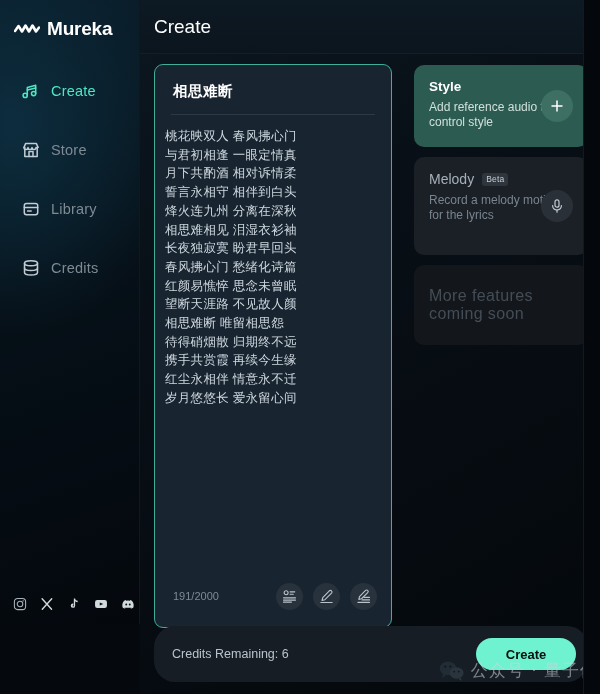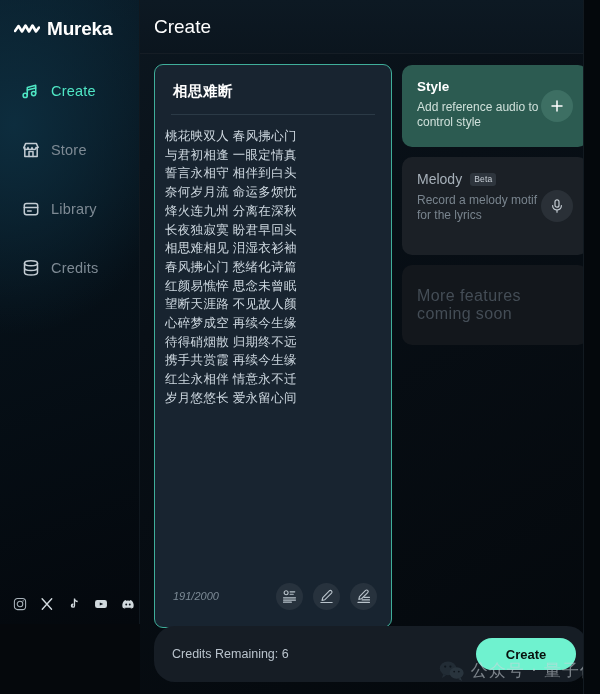--- a/index.html
+++ b/index.html
@@ -75,21 +75,21 @@
     padding-left: 14px;
     border-bottom: 1px solid #151d25;
     background: linear-gradient(180deg, #0d1923 0%, #0b151e 100%);
   }
   #page-title { font-size: 19px; color: #ffffff; font-weight: normal; }
 
   #content {
     flex: 1 1 auto;
     position: relative;
     display: flex;
-    gap: 0;
+    gap: 12px;
     padding: 10px 12px 0 12px;
     min-height: 0;
   }
 
   
   #lyrics-card {
     position: relative;
     width: 238px; flex: 0 0 238px;
     margin-left: 2px;
     height: 564px;
@@ -115,21 +115,20 @@
     line-height: 18.7px;
     color: #ced8e0;
     white-space: pre;
     letter-spacing: 0.3px;
   }
   #lyrics-footer {
     flex: 0 0 54px;
     display: flex; align-items: center;
     padding: 0 14px 8px 18px;
     gap: 10px;
-    font-style: italic;
   }
   #char-count { font-size: 11px; color: #7d8b96; flex: 1 1 auto; }
   .round-btn {
     width: 27px; height: 27px; border-radius: 50%;
     background: #27323d;
     display: flex; align-items: center; justify-content: center;
     cursor: pointer; flex: 0 0 27px;
   }
   .round-btn svg { width: 15px; height: 15px; display: block; }
 
@@ -324,29 +323,29 @@
     </header>
 
     <div id="content">
 
       <div id="lyrics-card">
         <div id="lyrics-title">相思难断</div>
         <div id="lyrics-divider"></div>
         <div id="lyrics-body">
             <div class="lyric-line">桃花映双人 春风拂心门</div>
             <div class="lyric-line">与君初相逢 一眼定情真</div>
+            <div class="lyric-line">月下共酌酒 相对诉情柔</div>
             <div class="lyric-line">誓言永相守 相伴到白头</div>
-            <div class="lyric-line">奈何岁月流 命运多烦忧</div>
             <div class="lyric-line">烽火连九州 分离在深秋</div>
+            <div class="lyric-line">相思难相见 泪湿衣衫袖</div>
             <div class="lyric-line">长夜独寂寞 盼君早回头</div>
-            <div class="lyric-line">相思难相见 泪湿衣衫袖</div>
             <div class="lyric-line">春风拂心门 愁绪化诗篇</div>
             <div class="lyric-line">红颜易憔悴 思念未曾眠</div>
             <div class="lyric-line">望断天涯路 不见故人颜</div>
-            <div class="lyric-line">心碎梦成空 再续今生缘</div>
+            <div class="lyric-line">相思难断 唯留相思怨</div>
             <div class="lyric-line">待得硝烟散 归期终不远</div>
             <div class="lyric-line">携手共赏霞 再续今生缘</div>
             <div class="lyric-line">红尘永相伴 情意永不迁</div>
             <div class="lyric-line">岁月悠悠长 爱永留心间</div>
           </div>
         <div id="lyrics-footer">
           <span id="char-count">191/2000</span>
 
           <div class="round-btn">
             <svg viewBox="0 0 16 16" fill="none" stroke="#b9c3cb" stroke-width="1.2" stroke-linecap="round">

